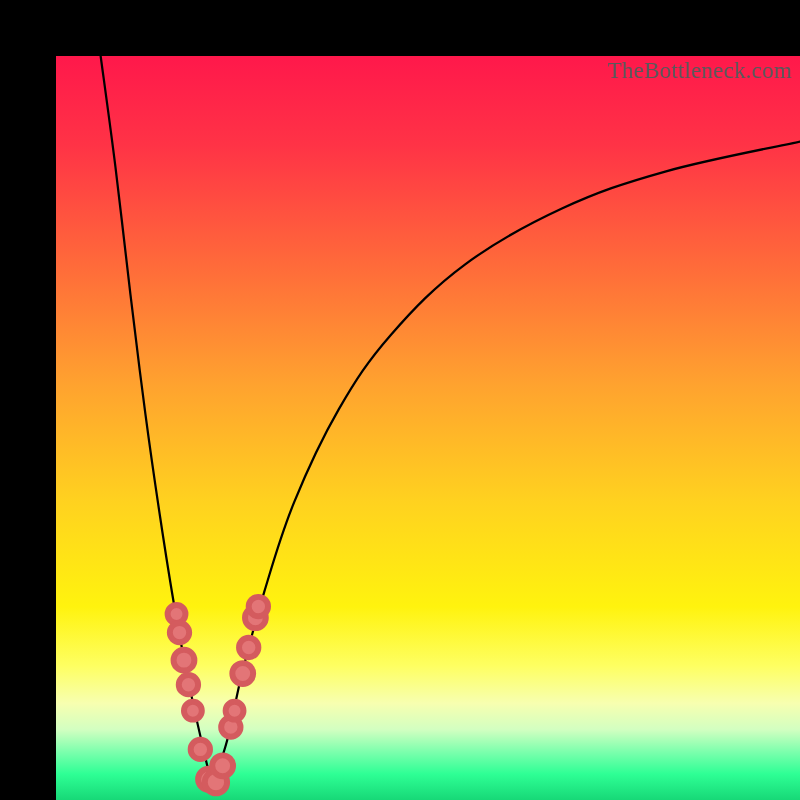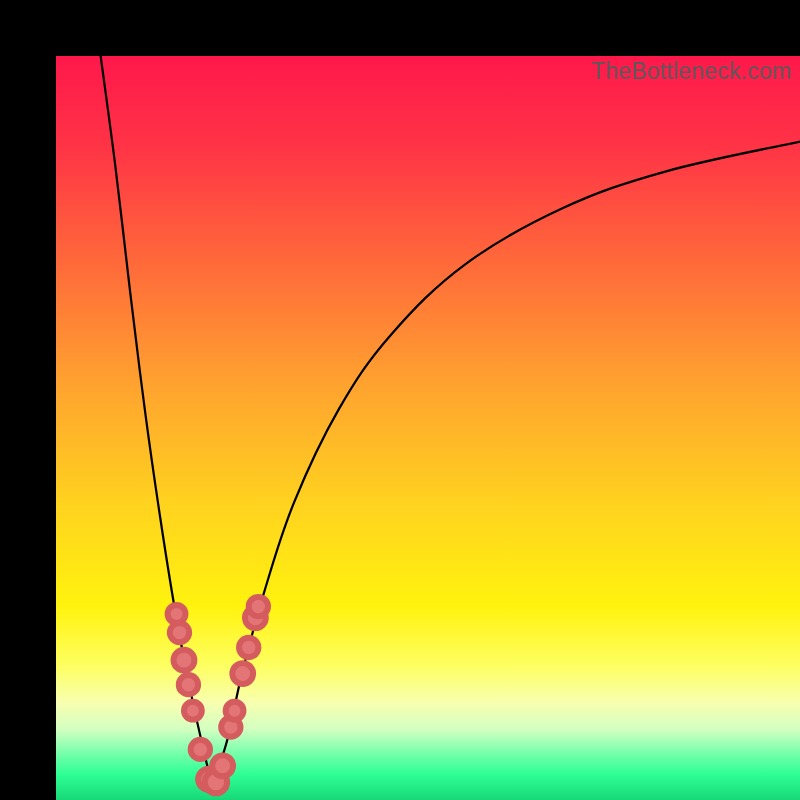--- a/index.html
+++ b/index.html
@@ -12,20 +12,21 @@
     font-family: Arial, Helvetica, sans-serif;
   }
   .frame {
     position: absolute;
     top: 0;
     left: 0;
     width: 740px;
     height: 800px;
     box-sizing: border-box;
     border: 28px solid #000000;
+    font-family: Liberation Serif, serif;
   }
   .plot-area {
     position: absolute;
     top: 28px;
     left: 28px;
     width: 744px;
     height: 744px;
     overflow: hidden;
   }
   .gradient {

